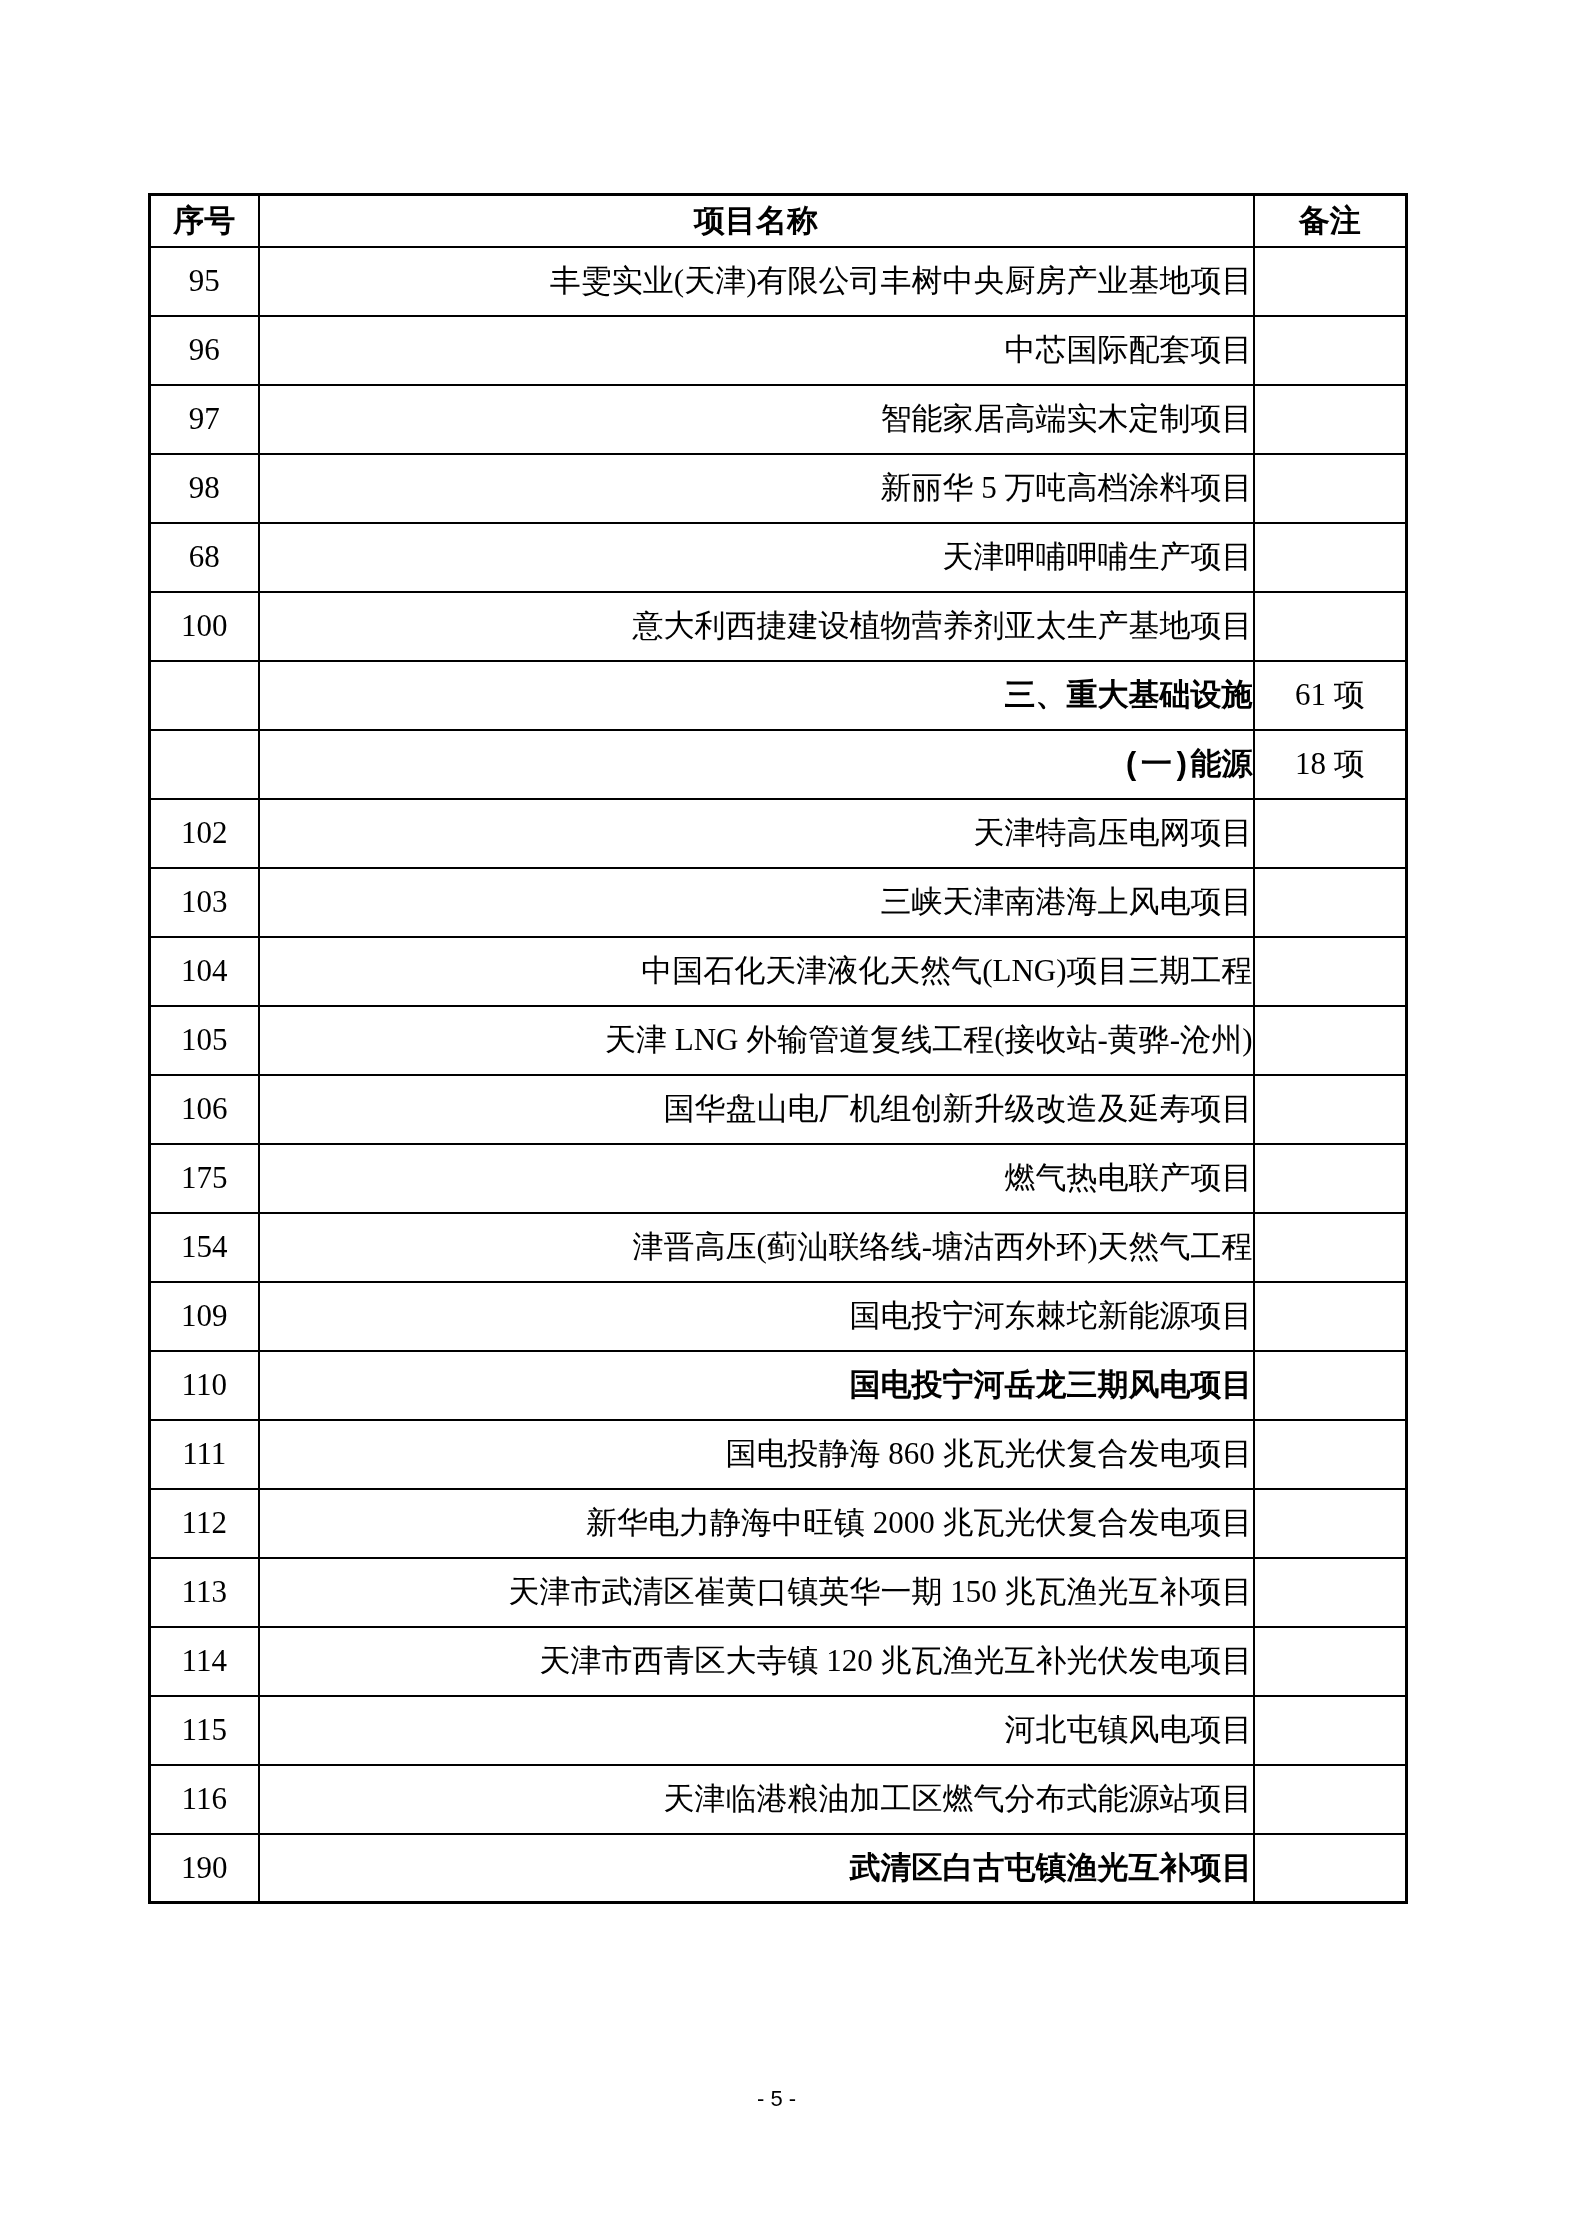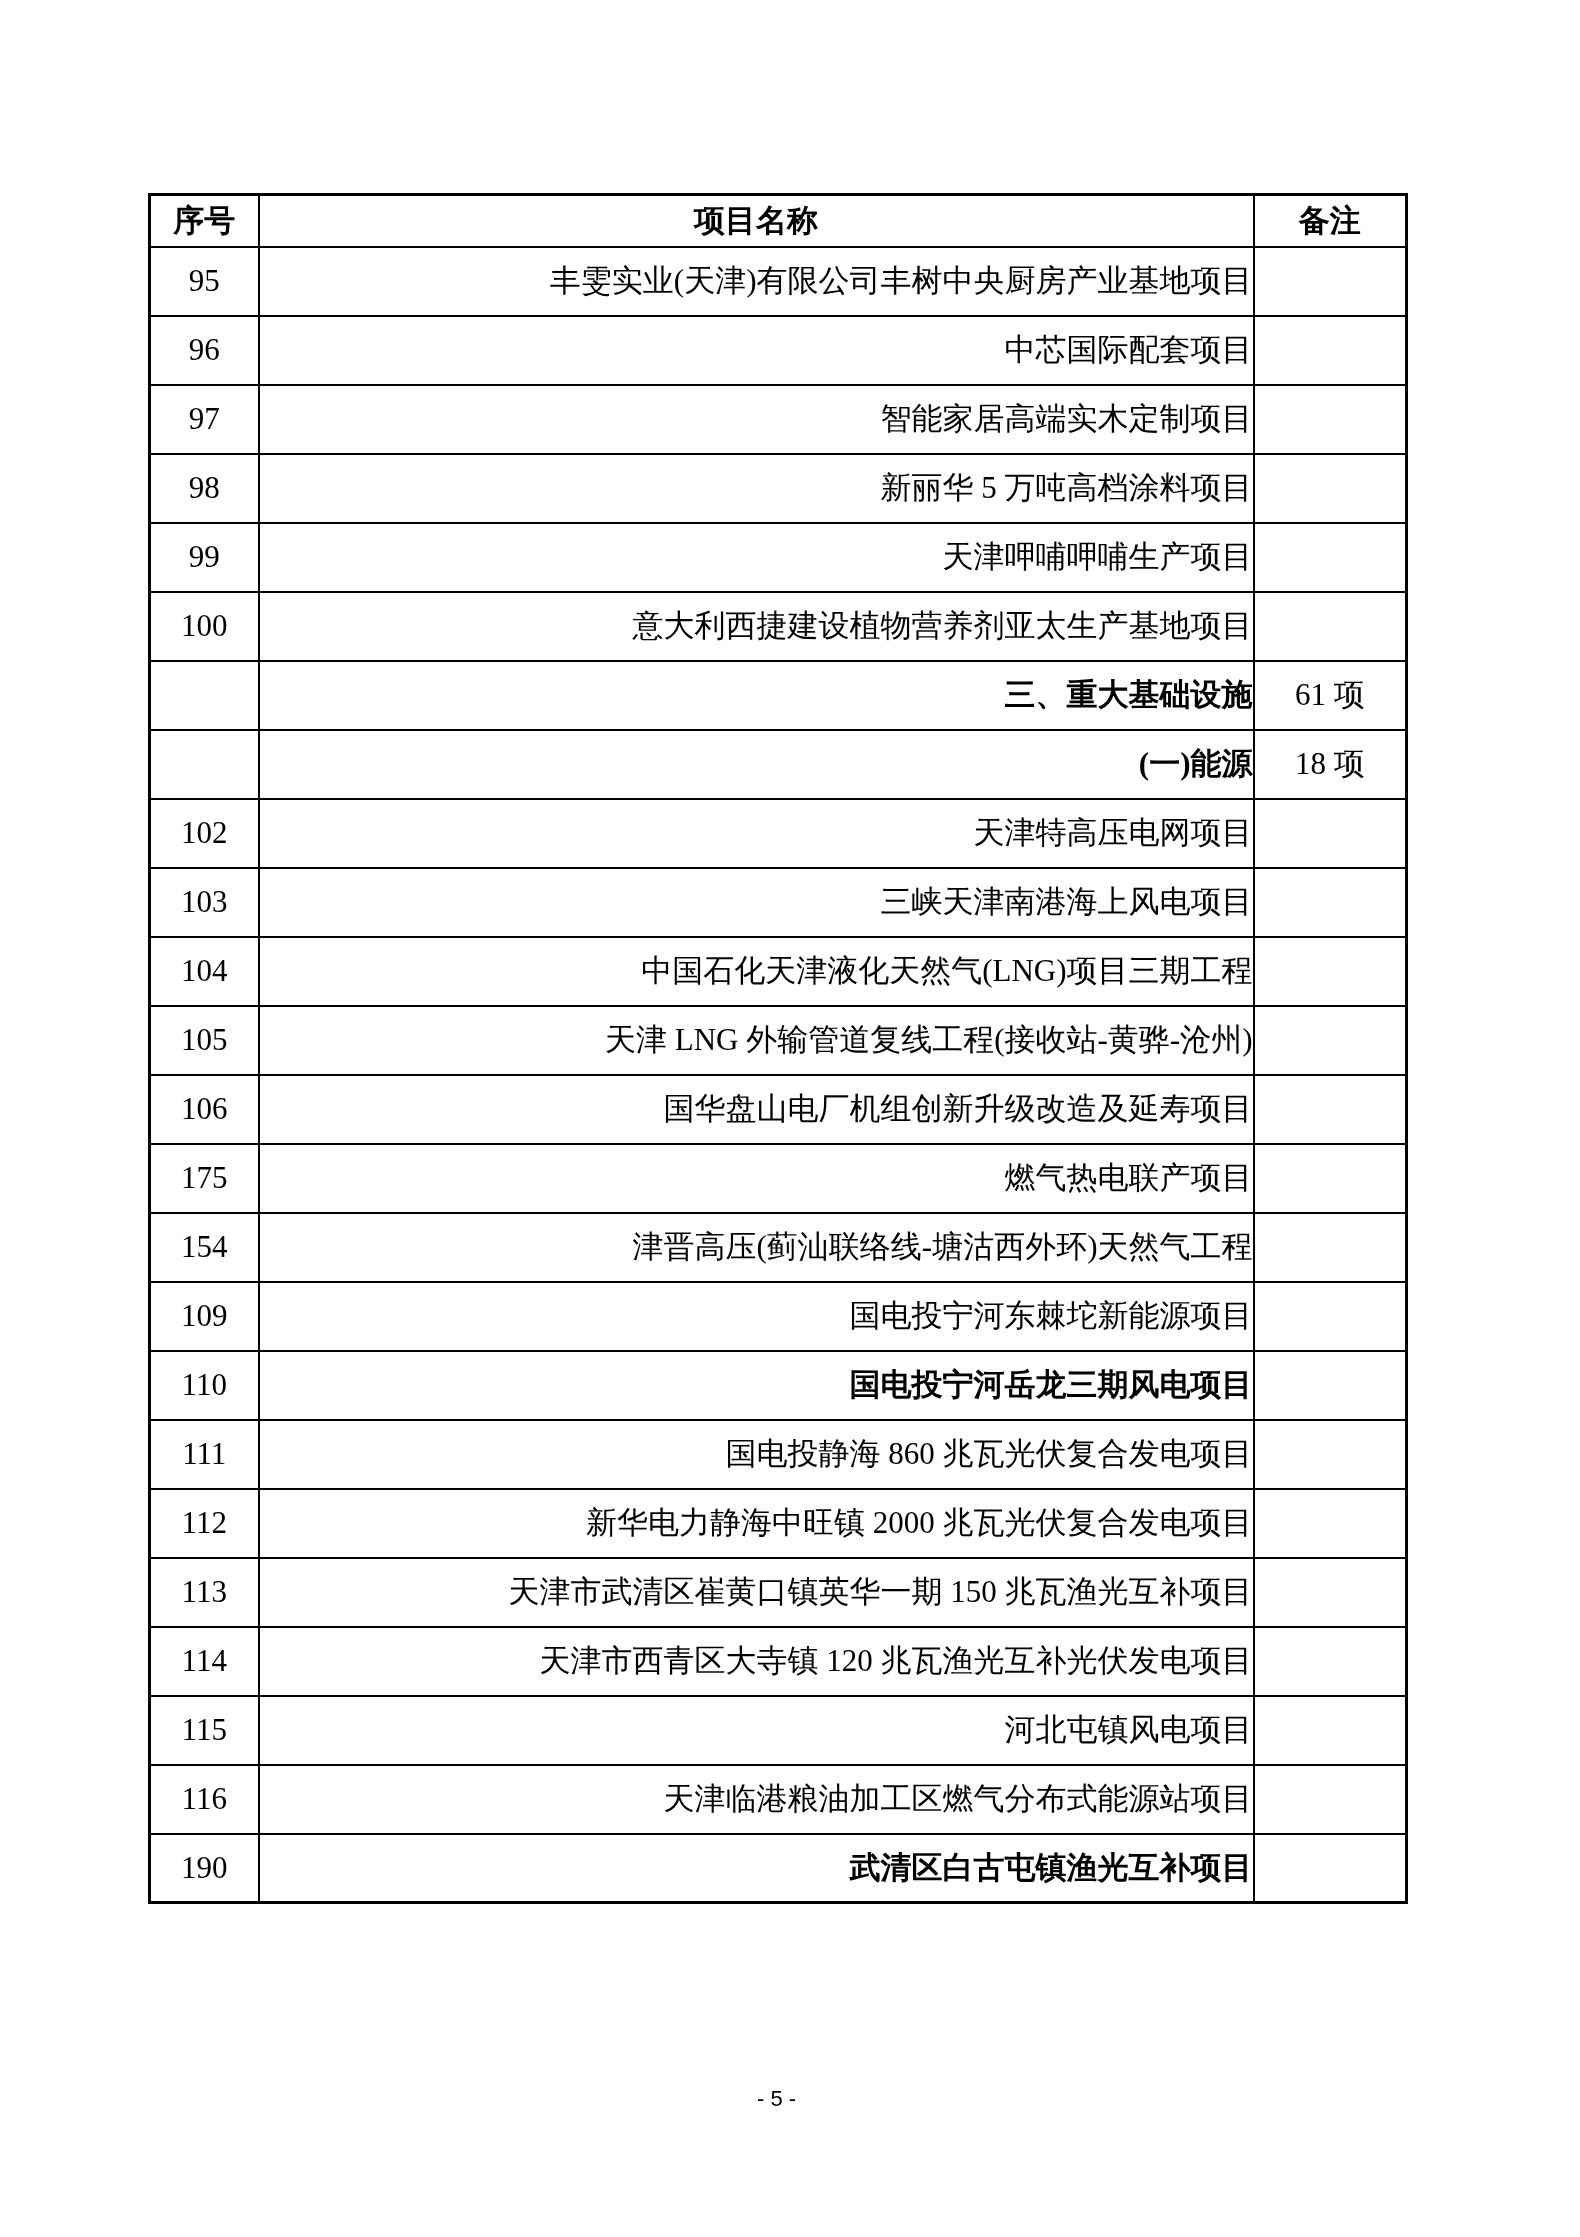--- a/index.html
+++ b/index.html
@@ -51,20 +51,21 @@
     vertical-align: middle;
     font-weight: bold;
   }
   .header-row th {
     text-align: center;
     vertical-align: middle;
     font-weight: bold;
   }
   tr.section-row .name-cell {
     font-weight: bold;
+    font-family: Liberation Mono, monospace;
   }
   tr.bold-row .name-cell {
     font-weight: bold;
     font-family: "Liberation Sans", "DejaVu Sans", sans-serif;
   }
   .page-footer {
     position: absolute;
     left: 148px;
     top: 2086px;
     width: 1257px;
@@ -105,21 +106,21 @@
         <td class="no-cell">97</td>
         <td class="name-cell">智能家居高端实木定制项目</td>
         <td class="remark-cell"></td>
       </tr>
       <tr>
         <td class="no-cell">98</td>
         <td class="name-cell">新丽华 5 万吨高档涂料项目</td>
         <td class="remark-cell"></td>
       </tr>
       <tr>
-        <td class="no-cell">99</td>
+        <td class="no-cell">68</td>
         <td class="name-cell">天津呷哺呷哺生产项目</td>
         <td class="remark-cell"></td>
       </tr>
       <tr>
         <td class="no-cell">100</td>
         <td class="name-cell">意大利西捷建设植物营养剂亚太生产基地项目</td>
         <td class="remark-cell"></td>
       </tr>
       <tr class="section-row">
         <td class="no-cell"></td>

